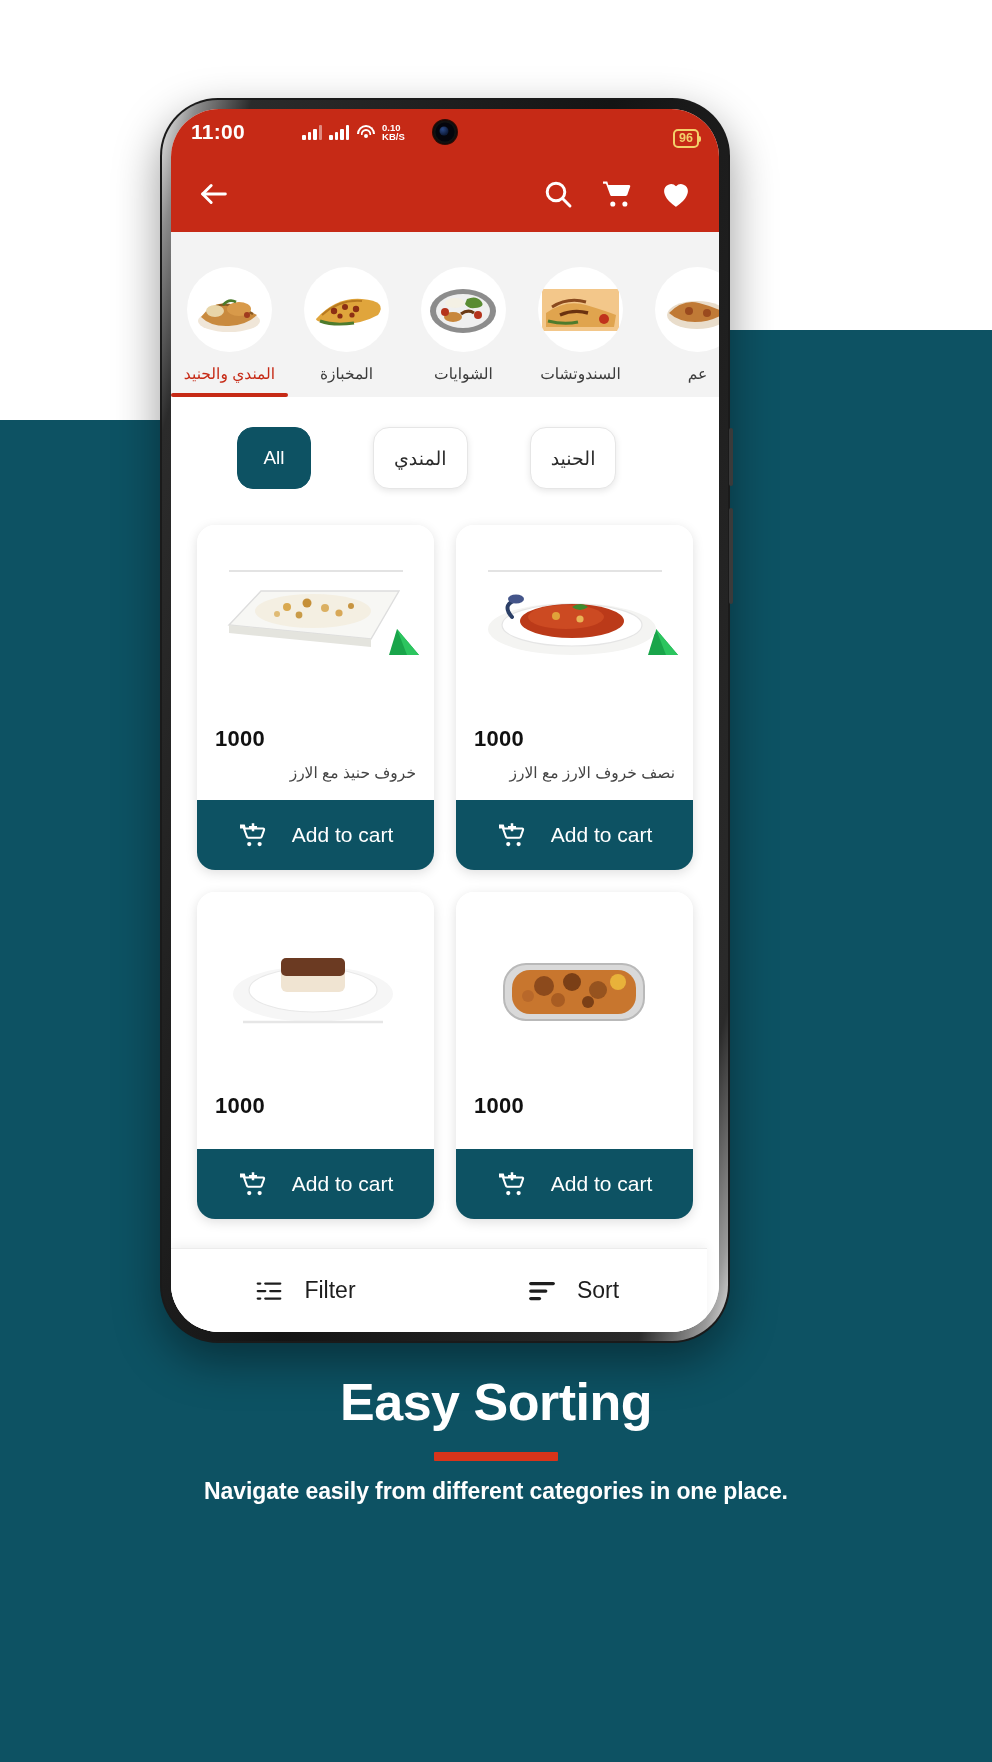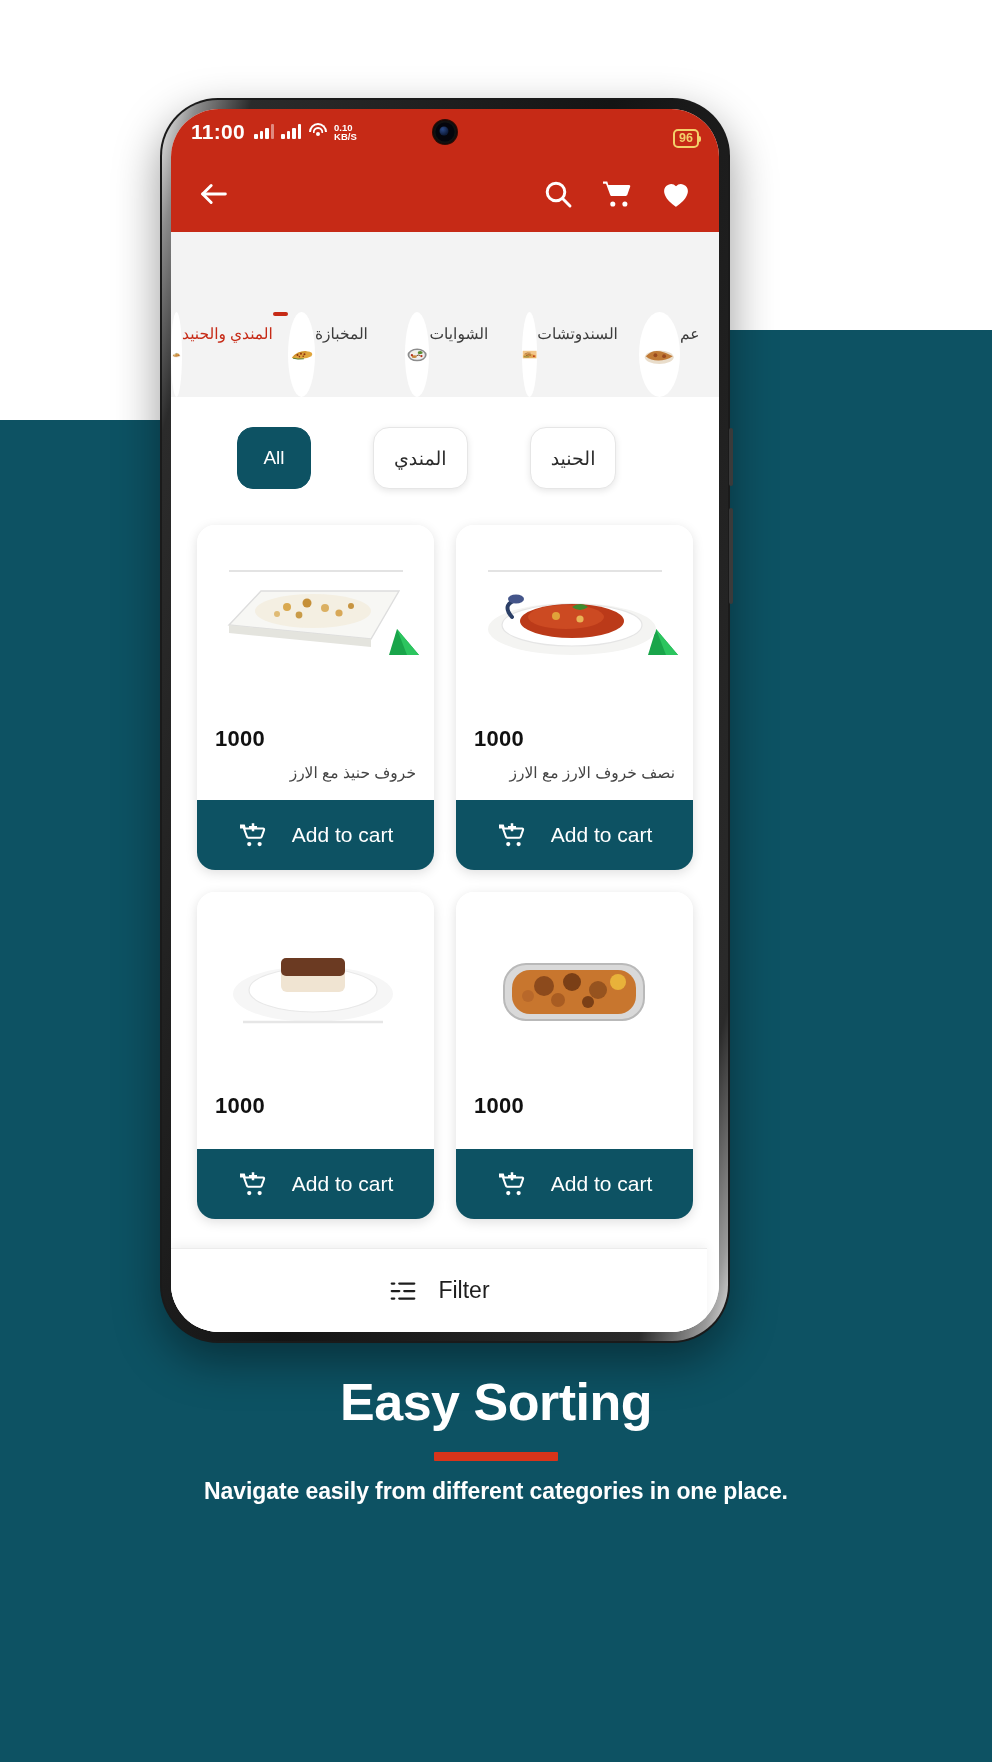--- a/index.html
+++ b/index.html
@@ -45,24 +45,24 @@
   .side-btn {
     position:absolute; right:-3px; width:4px; border-radius:3px; background:#3a3a3a;
   }
   .side-btn.b1 { top: 330px; height: 58px; }
   .side-btn.b2 { top: 410px; height: 96px; }
 
   
   .statusbar {
     height: 46px; background: #c62a16; color:#fff;
     display:flex; align-items:center; padding: 11px 20px;
-    position:relative; flex:0 0 auto;
+    position:relative; flex:0 0 auto;gap:48px;
   }
   .sb-time { font-size: 21px; font-weight: 700; letter-spacing:.3px; }
-  .sb-icons { display:flex; gap:7px; margin-left: 9px; }
+  .sb-icons { display:flex; align-items:center; gap:7px; margin-left: 9px; }
   .bars { display:flex; align-items:flex-end; gap:2px; height:16px; }
   .bars i { display:block; width:3.5px; background:#fff; border-radius:1px; }
   .bars i:nth-child(1){height:5px;} .bars i:nth-child(2){height:8px;}
   .bars i:nth-child(3){height:11px;} .bars i:nth-child(4){height:15px; opacity:.45;}
   .bars.full i:nth-child(4){opacity:1;}
   .wifi { width:19px; height:15px; position:relative; }
   .wifi span { position:absolute; left:50%; transform:translateX(-50%);
      border:2.2px solid #fff; border-bottom:none; border-radius:50% 50% 0 0 / 100% 100% 0 0; }
   .wifi span:nth-child(1){ width:18px;height:9px; top:0; }
   .wifi span:nth-child(2){ width:11px;height:6px; top:4px; }
@@ -92,22 +92,22 @@
   .appbar .spacer{ flex:1; }
   .appbar-actions { display:flex; align-items:center; gap:26px; }
 
   
   .catstrip {
     background:#f3f3f3; flex:0 0 auto; position:relative;
     display:flex; align-items:flex-end; padding: 16px 0 0 0; overflow:hidden;
     height: 165px;
   }
   .cat {
-    width:117px; flex:0 0 auto; display:flex; flex-direction:row; 
-    position:relative; padding-bottom:0;font-family:Liberation Serif, serif;
+    width:117px; flex:0 0 auto; display:flex; flex-direction:column; align-items:center;
+    position:relative; padding-bottom:0;
   }
   .cat-img {
     width:85px; height:85px; border-radius:50%; background:#fff;
     display:flex; align-items:center; justify-content:center; overflow:hidden;
   }
   .cat-img svg { width:85px; height:85px; display:block; }
   .cat-label {
     font-size:15.5px; color:#3c3c3c; margin-top:13px; margin-bottom:10px;
     white-space:nowrap; direction:rtl;
   }
@@ -474,20 +474,28 @@
           <svg width="30" height="30" viewBox="0 0 24 24" stroke="#1e1e1e" stroke-width="1.8" stroke-linecap="round" fill="none">
             <line x1="9" y1="6" x2="21" y2="6"></line>
               <line x1="3" y1="6" x2="5" y2="6"></line>
             <line x1="13" y1="12" x2="21" y2="12"></line>
               <line x1="3" y1="12" x2="9" y2="12"></line>
             <line x1="9" y1="18" x2="21" y2="18"></line>
               <line x1="3" y1="18" x2="5" y2="18"></line>
           </svg>
           <span>Filter</span>
         </div>
+        <div class="bb-item">
+          <svg width="30" height="30" viewBox="0 0 24 24" stroke="#1e1e1e" stroke-width="2.6" stroke-linecap="round" fill="none">
+            <line x1="3" y1="6" x2="21" y2="6"></line>
+            <line x1="3" y1="12" x2="15" y2="12"></line>
+            <line x1="3" y1="18" x2="10" y2="18"></line>
+          </svg>
+          <span>Sort</span>
+        </div>
       </div>
 
     </div>
   </div>
 </div>
 
 <div class="headline">Easy Sorting</div>
 <div class="headline-rule"></div>
 <div class="subline">Navigate easily from different categories in one place.</div>
 

